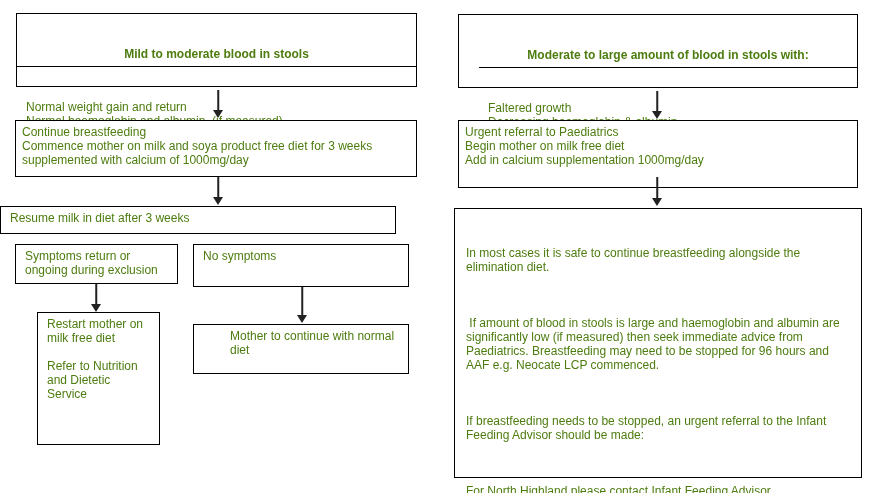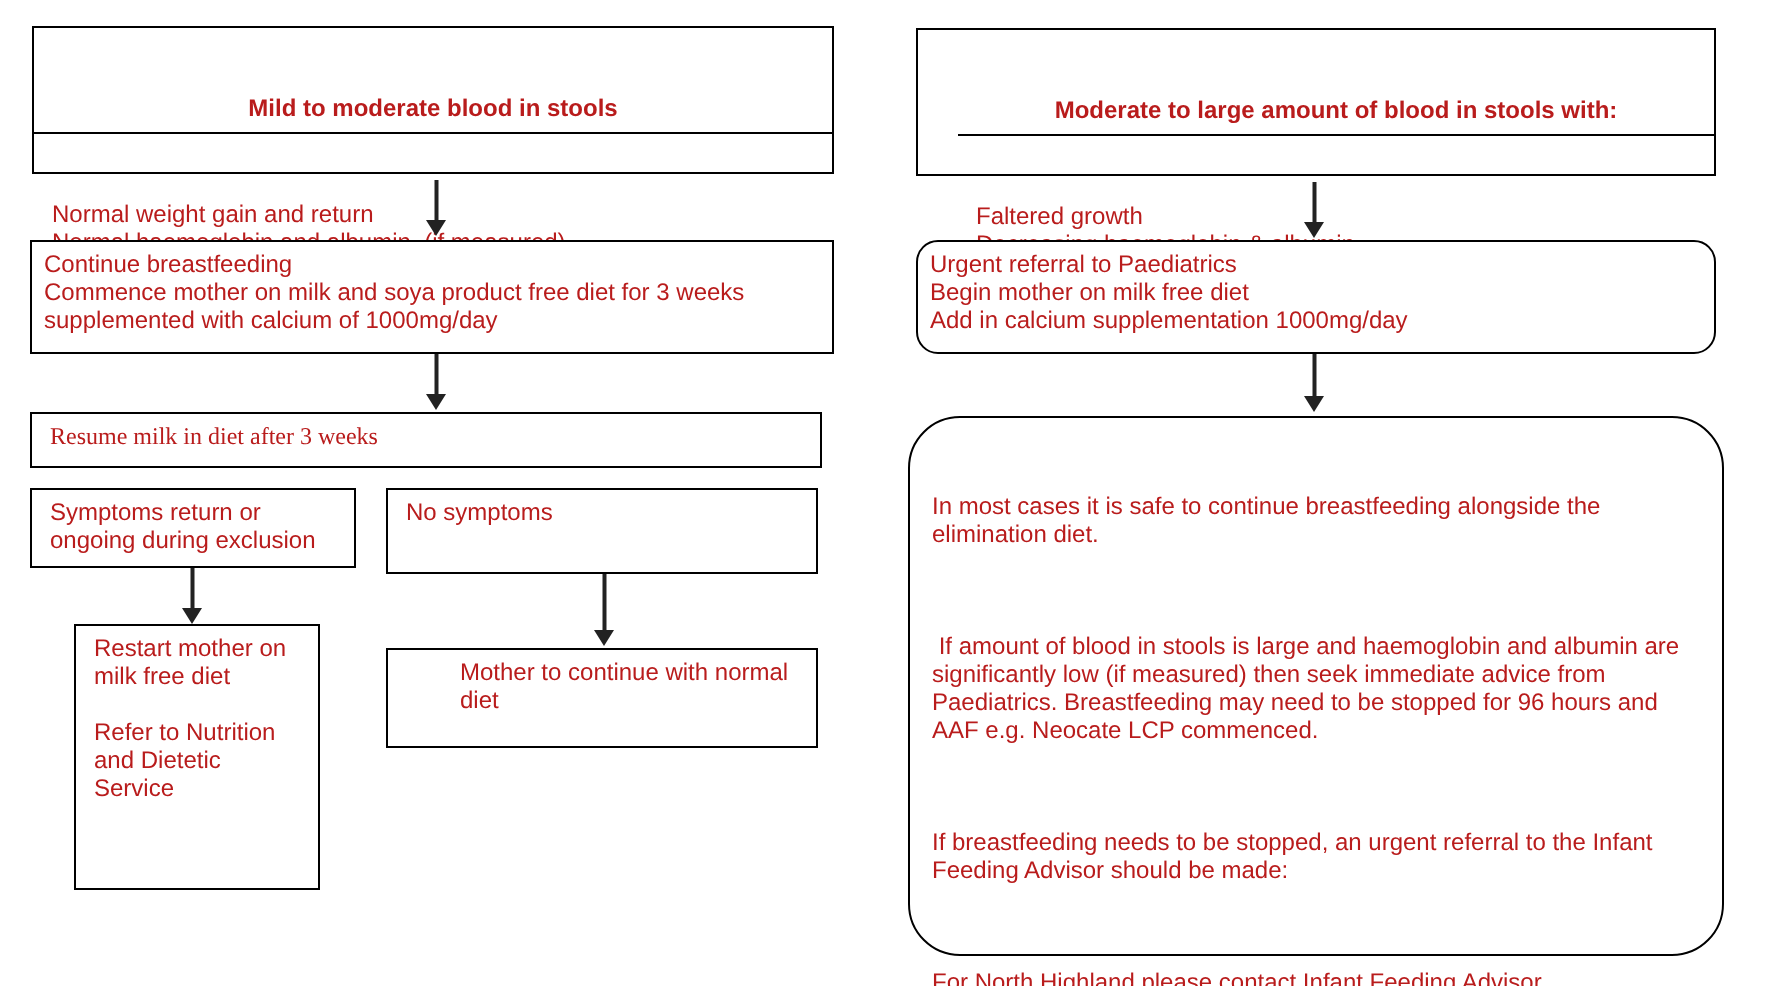--- a/index.html
+++ b/index.html
@@ -2,21 +2,21 @@
 <html><head>
 <meta charset="utf-8">
 <style>
   html, body { margin: 0; padding: 0; background: #ffffff; }
   .canvas {
     position: relative;
     width: 883px;
     height: 493px;
     background: #ffffff;
     font-family: "Liberation Sans", sans-serif;
-    color: #b91c1c;
+    color: #4d7c0f;
     overflow: hidden;
   }
   .box {
     position: absolute;
     box-sizing: border-box;
     background: #ffffff;
     border: 1.5px solid #000000;
     font-size: 12px;
     line-height: 14px;
     white-space: pre-wrap;
@@ -30,21 +30,21 @@
     border-bottom: 1.5px solid #000000;
     font-weight: bold;
     text-align: center;
     padding-top: 5px;
     white-space: pre-wrap;
   }
   .header-box .bd {
     padding: 5px 9px;
     white-space: pre-wrap;
   }
-  .info-box { padding: 9px 11px; border-radius: 26px; }
+  .info-box { padding: 9px 11px; }
   .info-box .p { margin: 0 0 14px 0; white-space: pre-wrap; }
   .info-box .p.tight { margin-bottom: 0; }
   .arrow { position: absolute; width: 14px; }
   .arrow .shaft {
     position: absolute;
     left: 50%;
     transform: translateX(-50%);
     top: 0;
     bottom: 6px;
     width: 1.5px;
@@ -80,21 +80,21 @@
 
   <div class="box center" style="left:15px; top:120px; width:402px; height:57px;">Continue breastfeeding
 Commence mother on milk and soya product free diet for 3 weeks
 supplemented with calcium of 1000mg/day</div>
 
   <div class="arrow" style="left:211px; top:177px; height:28px;">
     <div class="shaft"></div>
     <div class="head"></div>
   </div>
 
-  <div class="box" style="left:15px; top:206px; width:396px; height:28px;font-family:Liberation Serif, serif;">Resume milk in diet after 3 weeks</div>
+  <div class="box" style="left:0; top:206px; width:396px; height:28px;">Resume milk in diet after 3 weeks</div>
 
   <div class="box" style="left:193px; top:244px; width:216px; height:43px;">No symptoms</div>
 
   <div class="box" style="left:15px; top:244px; width:163px; height:40px;">Symptoms return or
 ongoing during exclusion</div>
 
   <div class="arrow" style="left:89px; top:284px; height:28px;">
     <div class="shaft"></div>
     <div class="head"></div>
   </div>
@@ -114,21 +114,21 @@
     <div class="hd">Moderate to large amount of blood in stools with:</div>
     <div class="bd">Faltered growth
 Decreasing haemoglobin &amp; albumin</div>
   </div>
 
   <div class="arrow" style="left:650px; top:91px; height:28px;">
     <div class="shaft"></div>
     <div class="head"></div>
   </div>
 
-  <div class="box center" style="left:458px; top:120px; width:400px; height:57px;border-radius:11px;">Urgent referral to Paediatrics
+  <div class="box center" style="left:458px; top:120px; width:400px; height:68px;">Urgent referral to Paediatrics
 Begin mother on milk free diet
 Add in calcium supplementation 1000mg/day</div>
 
   <div class="arrow" style="left:650px; top:177px; height:29px;">
     <div class="shaft"></div>
     <div class="head"></div>
   </div>
 
   <div class="box info-box" style="left:454px; top:208px; width:408px; height:270px;">
     <div class="p">In most cases it is safe to continue breastfeeding alongside the elimination diet.</div>

